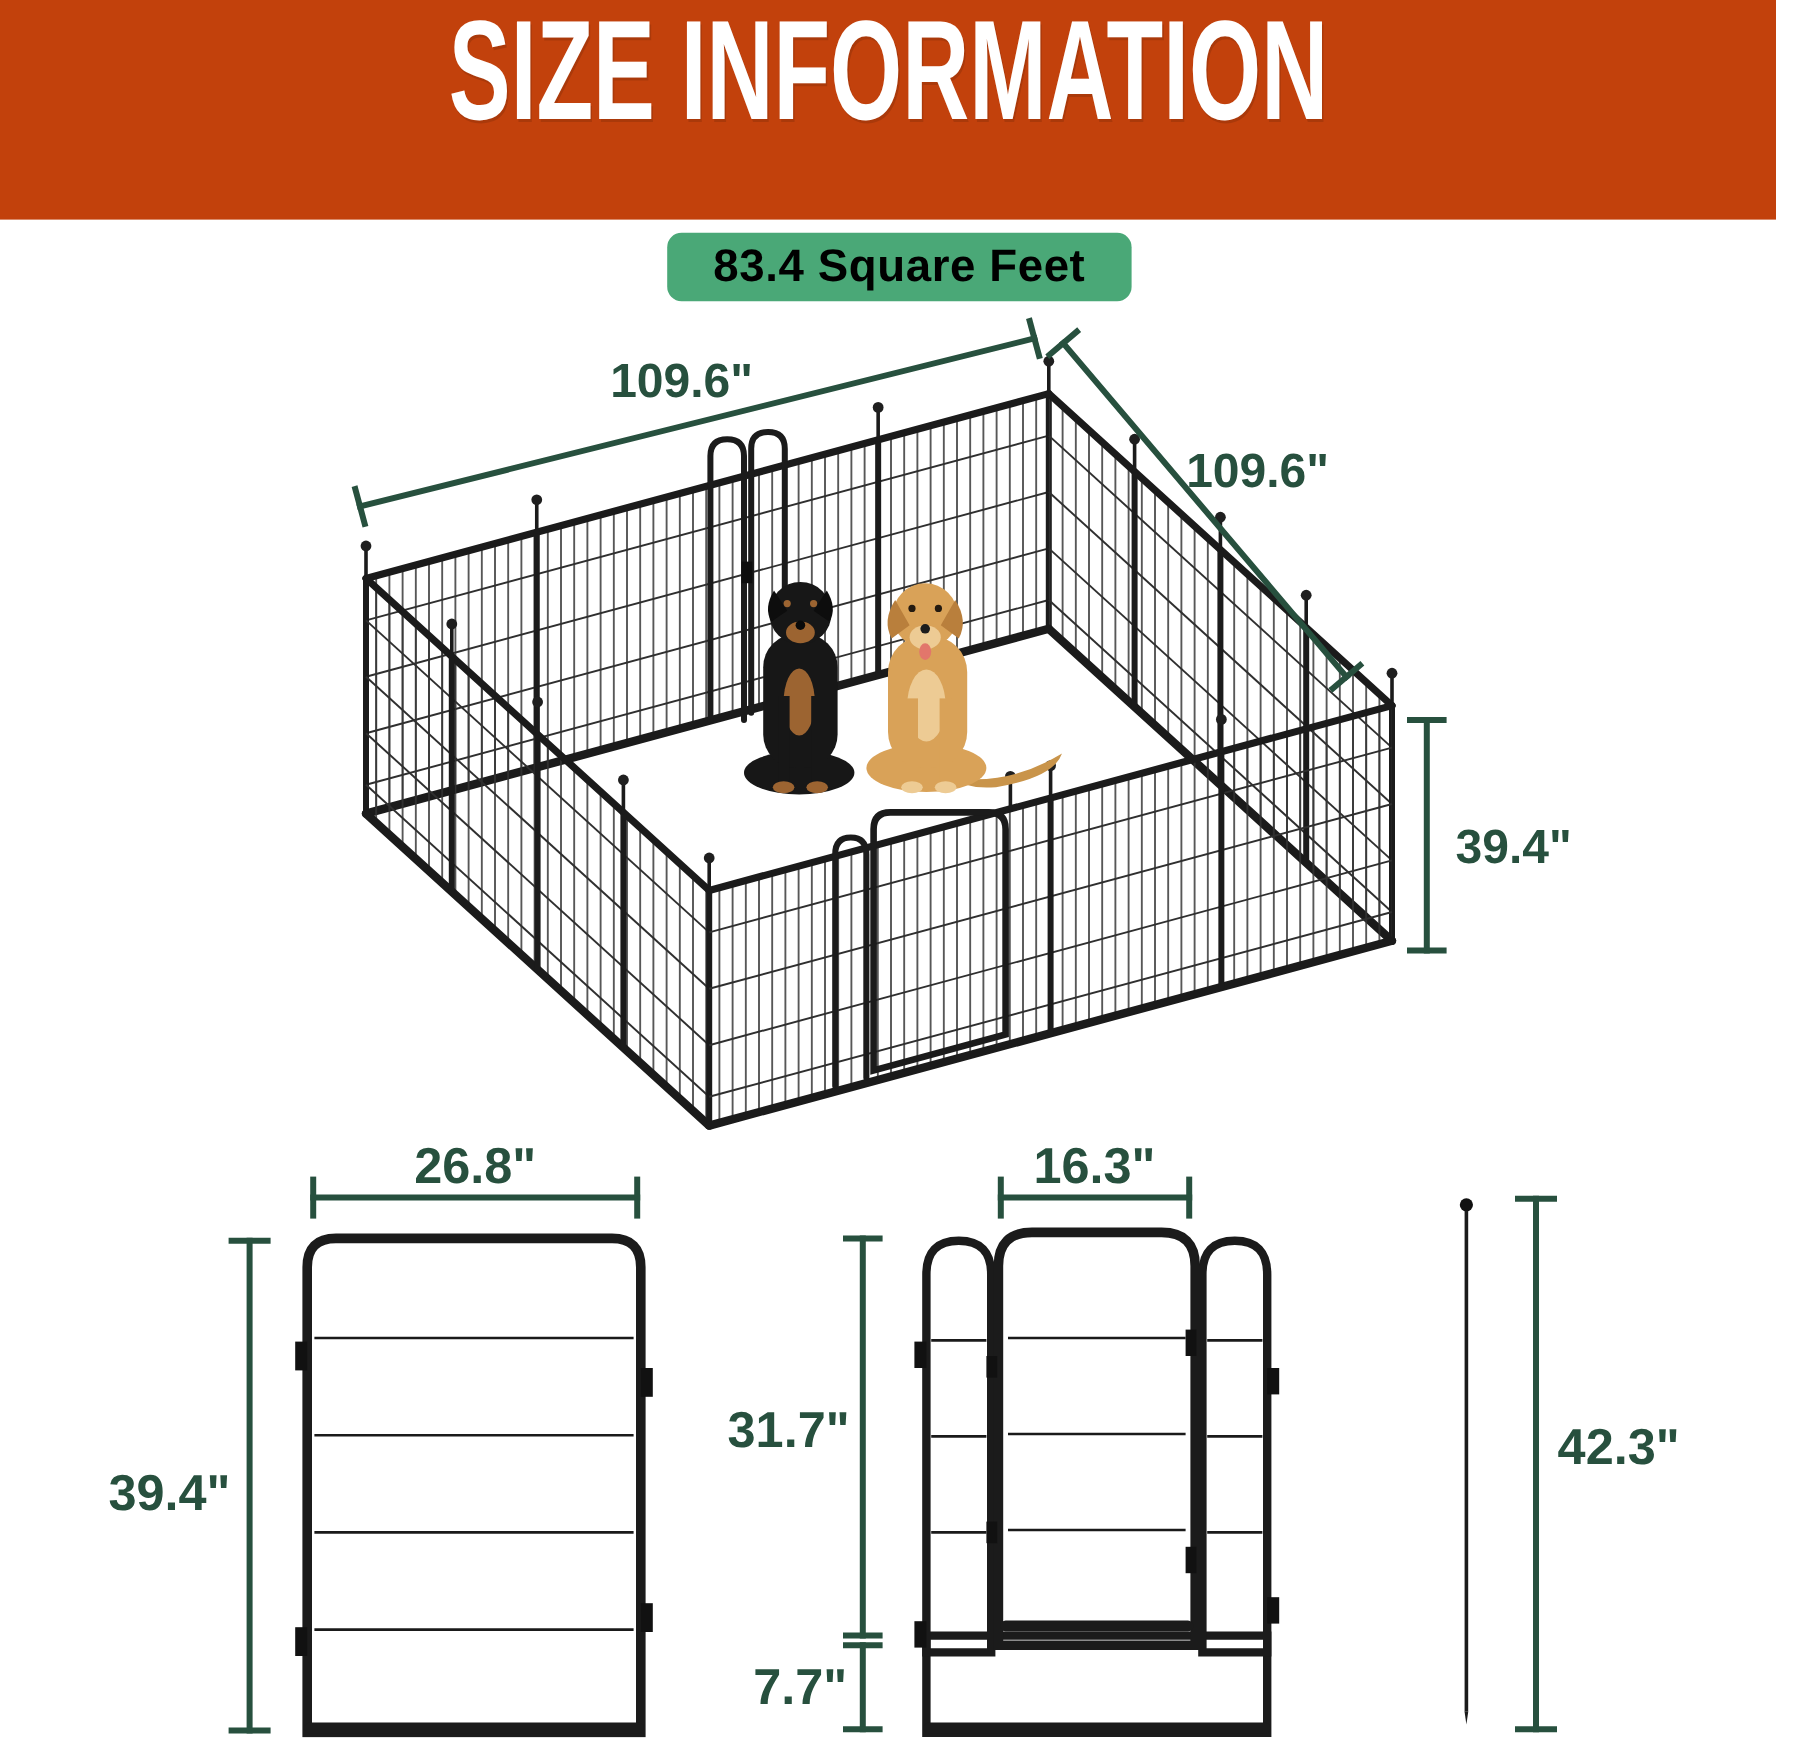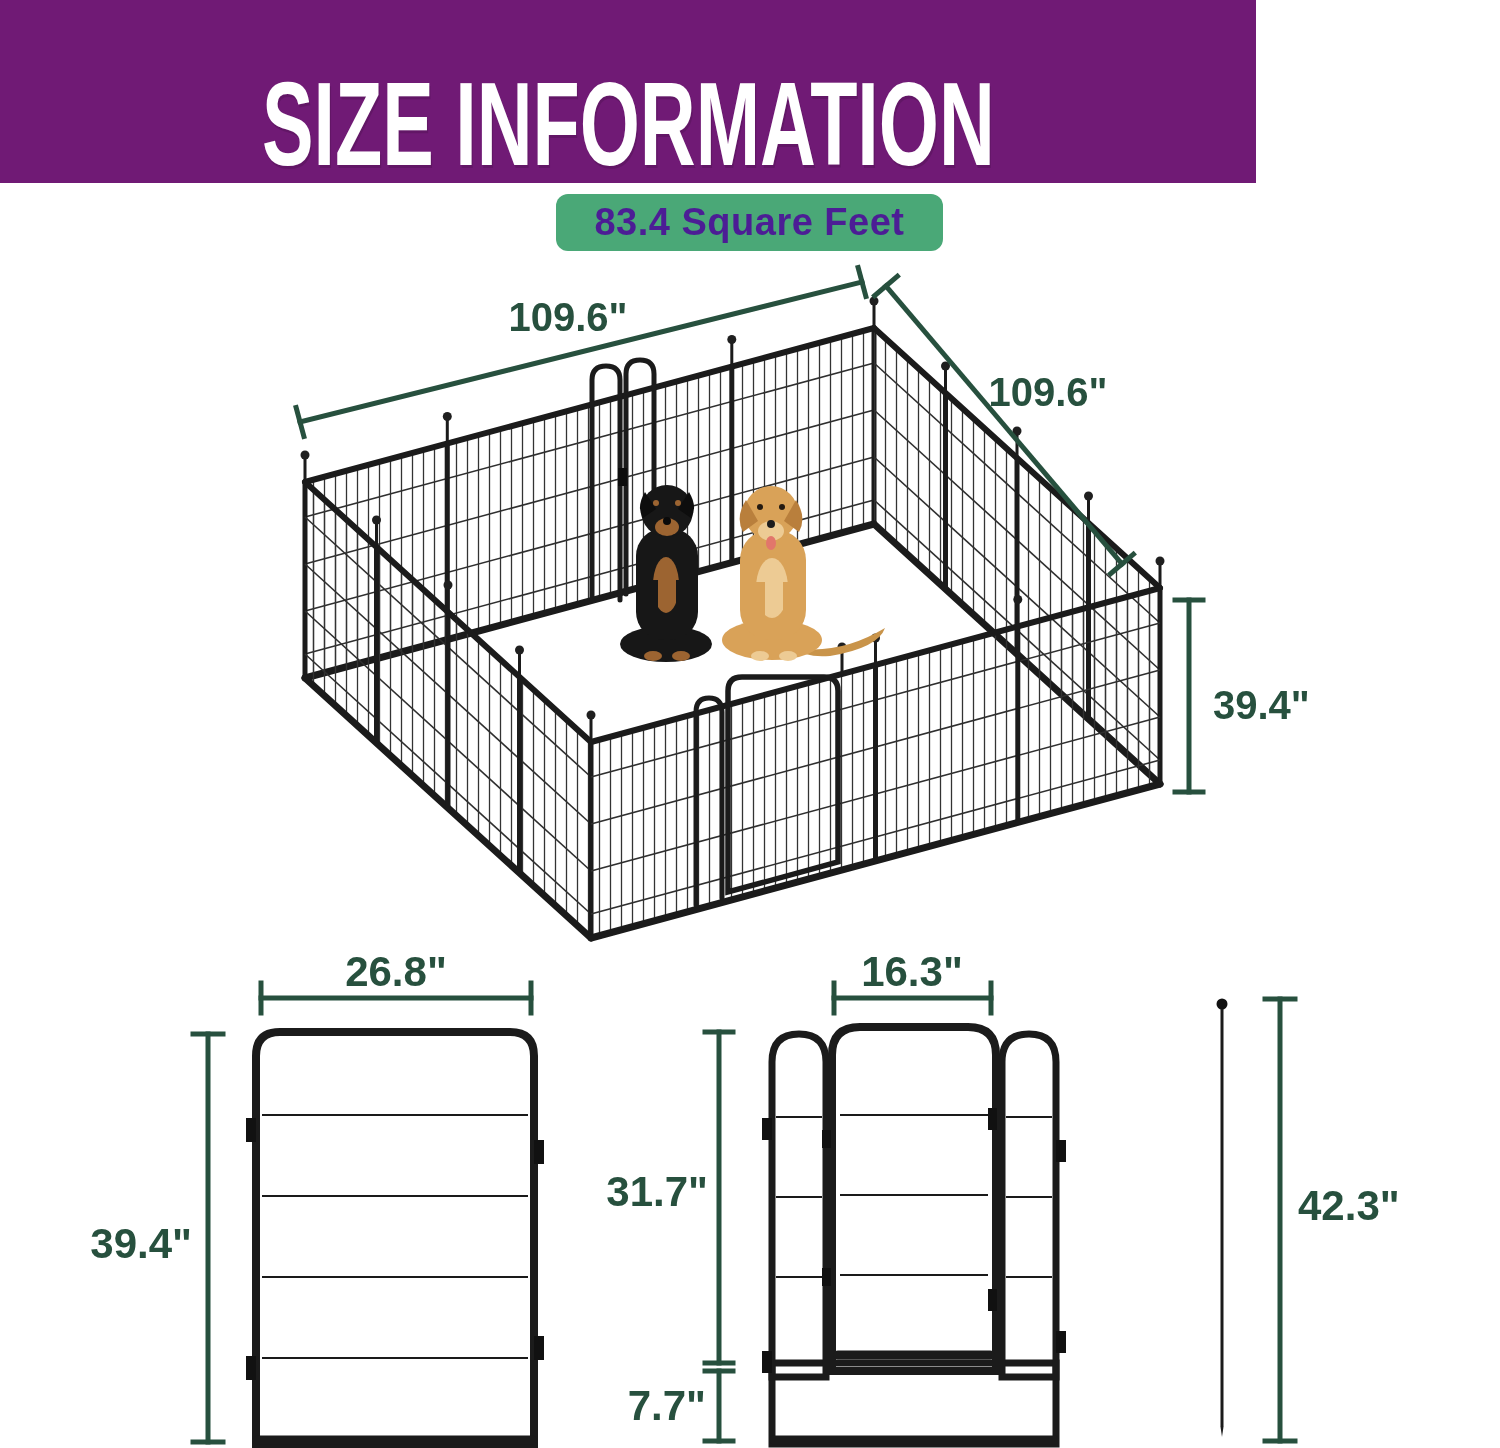--- a/index.html
+++ b/index.html
@@ -1,32 +1,32 @@
 <!DOCTYPE html>
 <html><head>
 <meta charset="utf-8">
 <style>
   html,body{margin:0;padding:0;}
   body{
     width:1500px;height:1448px;position:relative;background:#ffffff;
     font-family:"Liberation Sans", sans-serif;overflow:hidden;
   }
   .header{
-    position:absolute;left:0;top:0;width:1256px;height:183px;
-    background:#701a75;display:flex;align-items:flex-end;justify-content:center;
+    position:absolute;left:0;top:0;width:1480px;height:183px;
+    background:#c2410c;display:flex;align-items:flex-start;justify-content:center;
   }
   .header h1{
     margin:0;color:#ffffff;font-weight:800;font-size:118px;line-height:1;
     transform:scaleX(0.655);transform-origin:center center;white-space:nowrap;
     letter-spacing:0px;text-shadow:2px 3px 0 rgba(0,0,0,0.12);
   }
   .badge{
     position:absolute;left:556px;top:194px;width:387px;height:57px;
     background:#4aa877;border-radius:12px;text-align:center;line-height:57px;
-    color:#4c1d95;font-weight:700;font-size:38px;letter-spacing:0.5px;
+    color:#000000;font-weight:700;font-size:38px;letter-spacing:0.5px;
   }
   svg.scene{position:absolute;left:0;top:0;width:1500px;height:1448px;}
   .dim-stroke{stroke:#27503e;stroke-width:5;fill:none;stroke-linecap:square;}
   .dim-label{font-family:"Liberation Sans",sans-serif;font-weight:700;font-size:40px;fill:#27503e;}
   .dim-label-lg{font-family:"Liberation Sans",sans-serif;font-weight:700;font-size:42px;fill:#27503e;}
   .frame{stroke:#1b1b1b;fill:none;stroke-linecap:round;}
   .wire{stroke:#2f2f2f;stroke-width:1.6;}
   .wireB{stroke:#1a1a1a;stroke-width:2.2;}
   .tab{fill:#111111;}
 </style>

